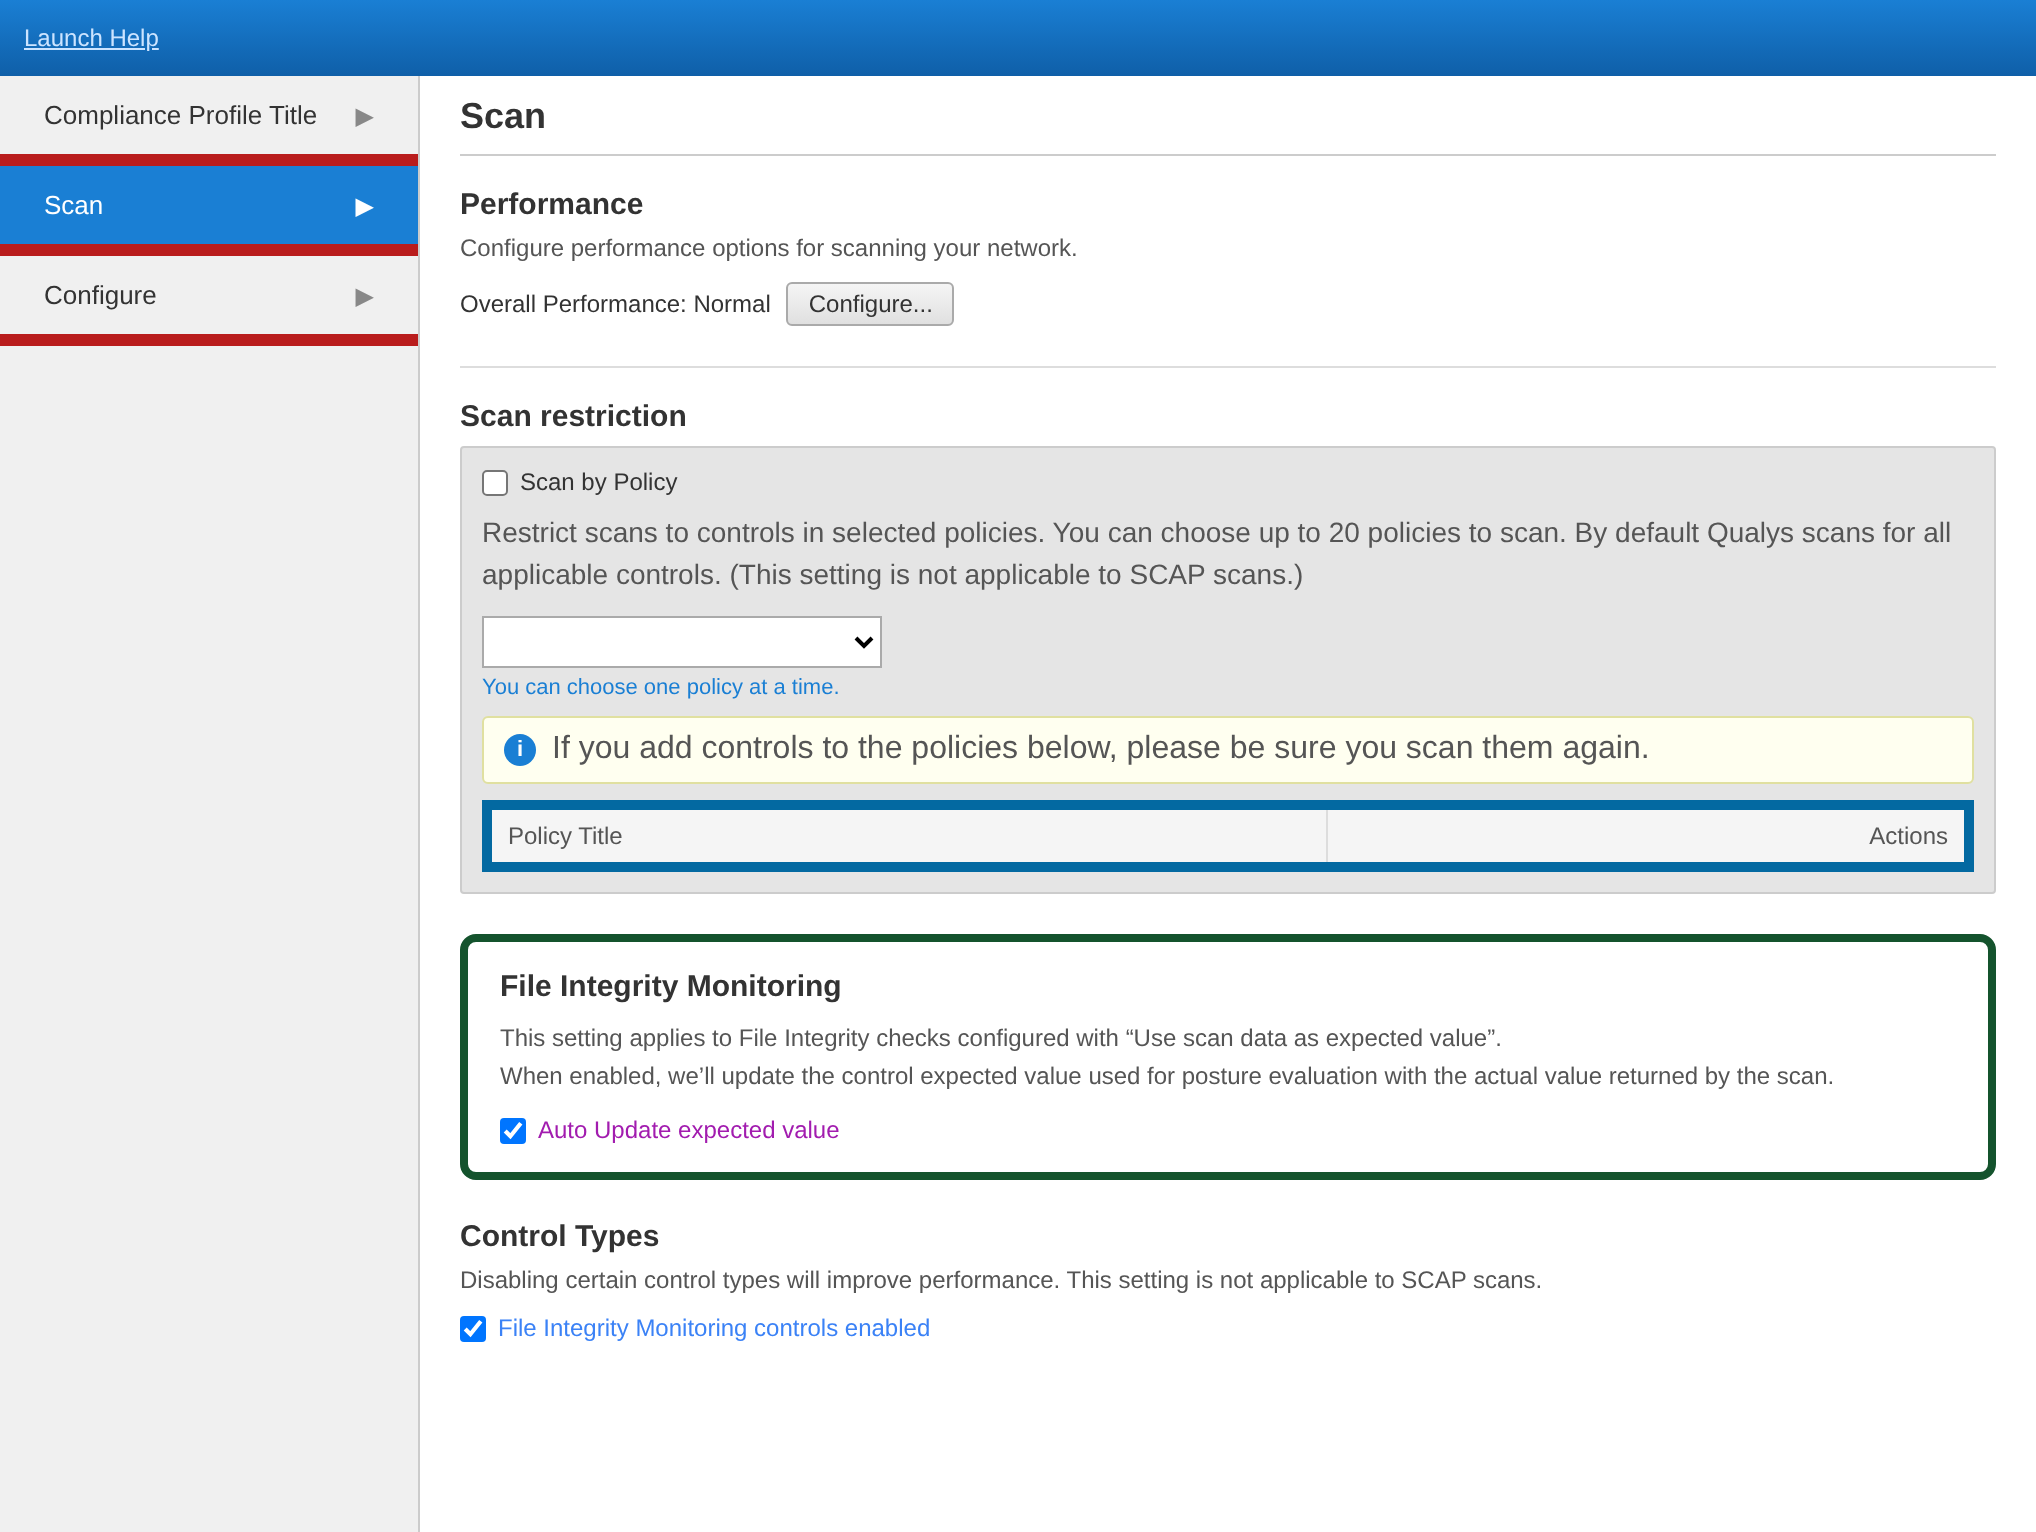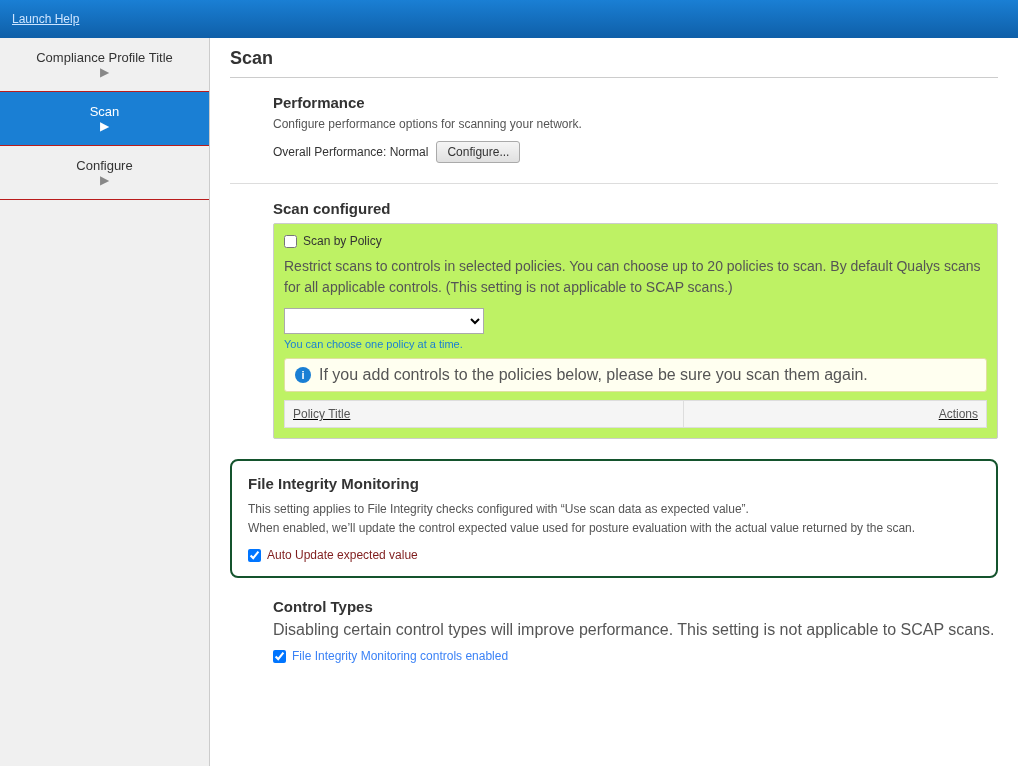--- a/index.html
+++ b/index.html
@@ -39,25 +39,24 @@
       background: #f0f0f0;
       border-right: 1px solid #ccc;
       flex-shrink: 0;
       overflow-y: auto;
     }
     .sidebar-item {
       display: flex;
       align-items: center;
       justify-content: space-between;
       padding: 12px 22px;
-      border-bottom: 1px solid #b91c1c;
+      border-bottom: 6px solid #b91c1c;
       cursor: pointer;
       color: #333;
       font-size: 13px;
-      flex-direction: column;
     }
     .sidebar-item.active {
       background: #1a7fd4;
       color: white;
     }
     .sidebar-item .chevron {
       font-size: 12px;
       color: #888;
     }
     .sidebar-item.active .chevron {
@@ -81,21 +80,20 @@
       font-weight: bold;
       color: #333;
       padding-bottom: 8px;
       border-bottom: 1px solid #ccc;
       margin-bottom: 16px;
     }
 
     
     .subsection {
       margin-bottom: 20px;
-      margin-left: 43px;
     }
     .subsection-title {
       font-size: 15px;
       font-weight: bold;
       color: #333;
       margin-bottom: 6px;
     }
     .subsection-desc {
       font-size: 12px;
       color: #555;
@@ -125,21 +123,21 @@
 
     .divider {
       border: none;
       border-top: 1px solid #ddd;
       margin: 16px 0;
     }
 
     
     .scan-restriction-box {
       border: 1px solid #ccc;
-      background: #bef264;
+      background: #e5e5e5;
       padding: 10px;
       border-radius: 2px;
     }
     .checkbox-row {
       display: flex;
       align-items: center;
       gap: 6px;
       margin-bottom: 8px;
     }
     .checkbox-row label {
@@ -200,39 +198,38 @@
     }
     .info-text {
       font-size: 16px;
       color: #555;
     }
 
     
     .policy-table {
       width: 100%;
       border-collapse: collapse;
-      border: 1px solid #0369a1;
-      text-decoration: underline;
+      border: 5px solid #0369a1;
     }
     .policy-table th {
       background: #f5f5f5;
       border: 1px solid #ddd;
       padding: 6px 8px;
       font-size: 12px;
       font-weight: normal;
       color: #555;
       text-align: left;
     }
     .policy-table th.actions-col {
       text-align: right;
     }
 
     
     .fim-box {
-      border: 2px solid #14532d;
+      border: 4px solid #14532d;
       border-radius: 8px;
       padding: 14px 16px;
       margin-bottom: 20px;
       background: white;
     }
     .fim-title {
       font-size: 15px;
       font-weight: bold;
       color: #333;
       margin-bottom: 8px;
@@ -243,26 +240,26 @@
       line-height: 1.6;
       margin-bottom: 10px;
     }
     .fim-check-row {
       display: flex;
       align-items: center;
       gap: 6px;
     }
     .fim-check-row label {
       font-size: 12px;
-      color: #7f1d1d;
+      color: #a21caf;
     }
 
     
     .ctrl-desc {
-      font-size: 16px;
+      font-size: 12px;
       color: #555;
       margin-bottom: 10px;
     }
     .ctrl-check-row {
       display: flex;
       align-items: center;
       gap: 6px;
     }
     .ctrl-check-row label {
       font-size: 12px;
@@ -308,21 +305,21 @@
         <div class="subsection-desc">Configure performance options for scanning your network.</div>
         <div class="perf-row">
           <span class="perf-label">Overall Performance: Normal</span>
           <button class="configure-btn">Configure...</button>
         </div>
       </div>
 
       <hr class="divider">
 
       <div class="subsection">
-        <div class="subsection-title">Scan configured</div>
+        <div class="subsection-title">Scan restriction</div>
         <div class="scan-restriction-box">
           <div class="checkbox-row">
             <input type="checkbox" id="scanByPolicy" style="">
             <label for="scanByPolicy">Scan by Policy</label>
           </div>
           <div class="restriction-desc">
             <span>Restrict scans to controls in selected policies. You can choose up to 20 policies to scan. By default Qualys scans for all applicable controls. (This setting is not applicable to SCAP scans.)</span>
           </div>
           <div class="policy-select-row">
             <select class="policy-select">

